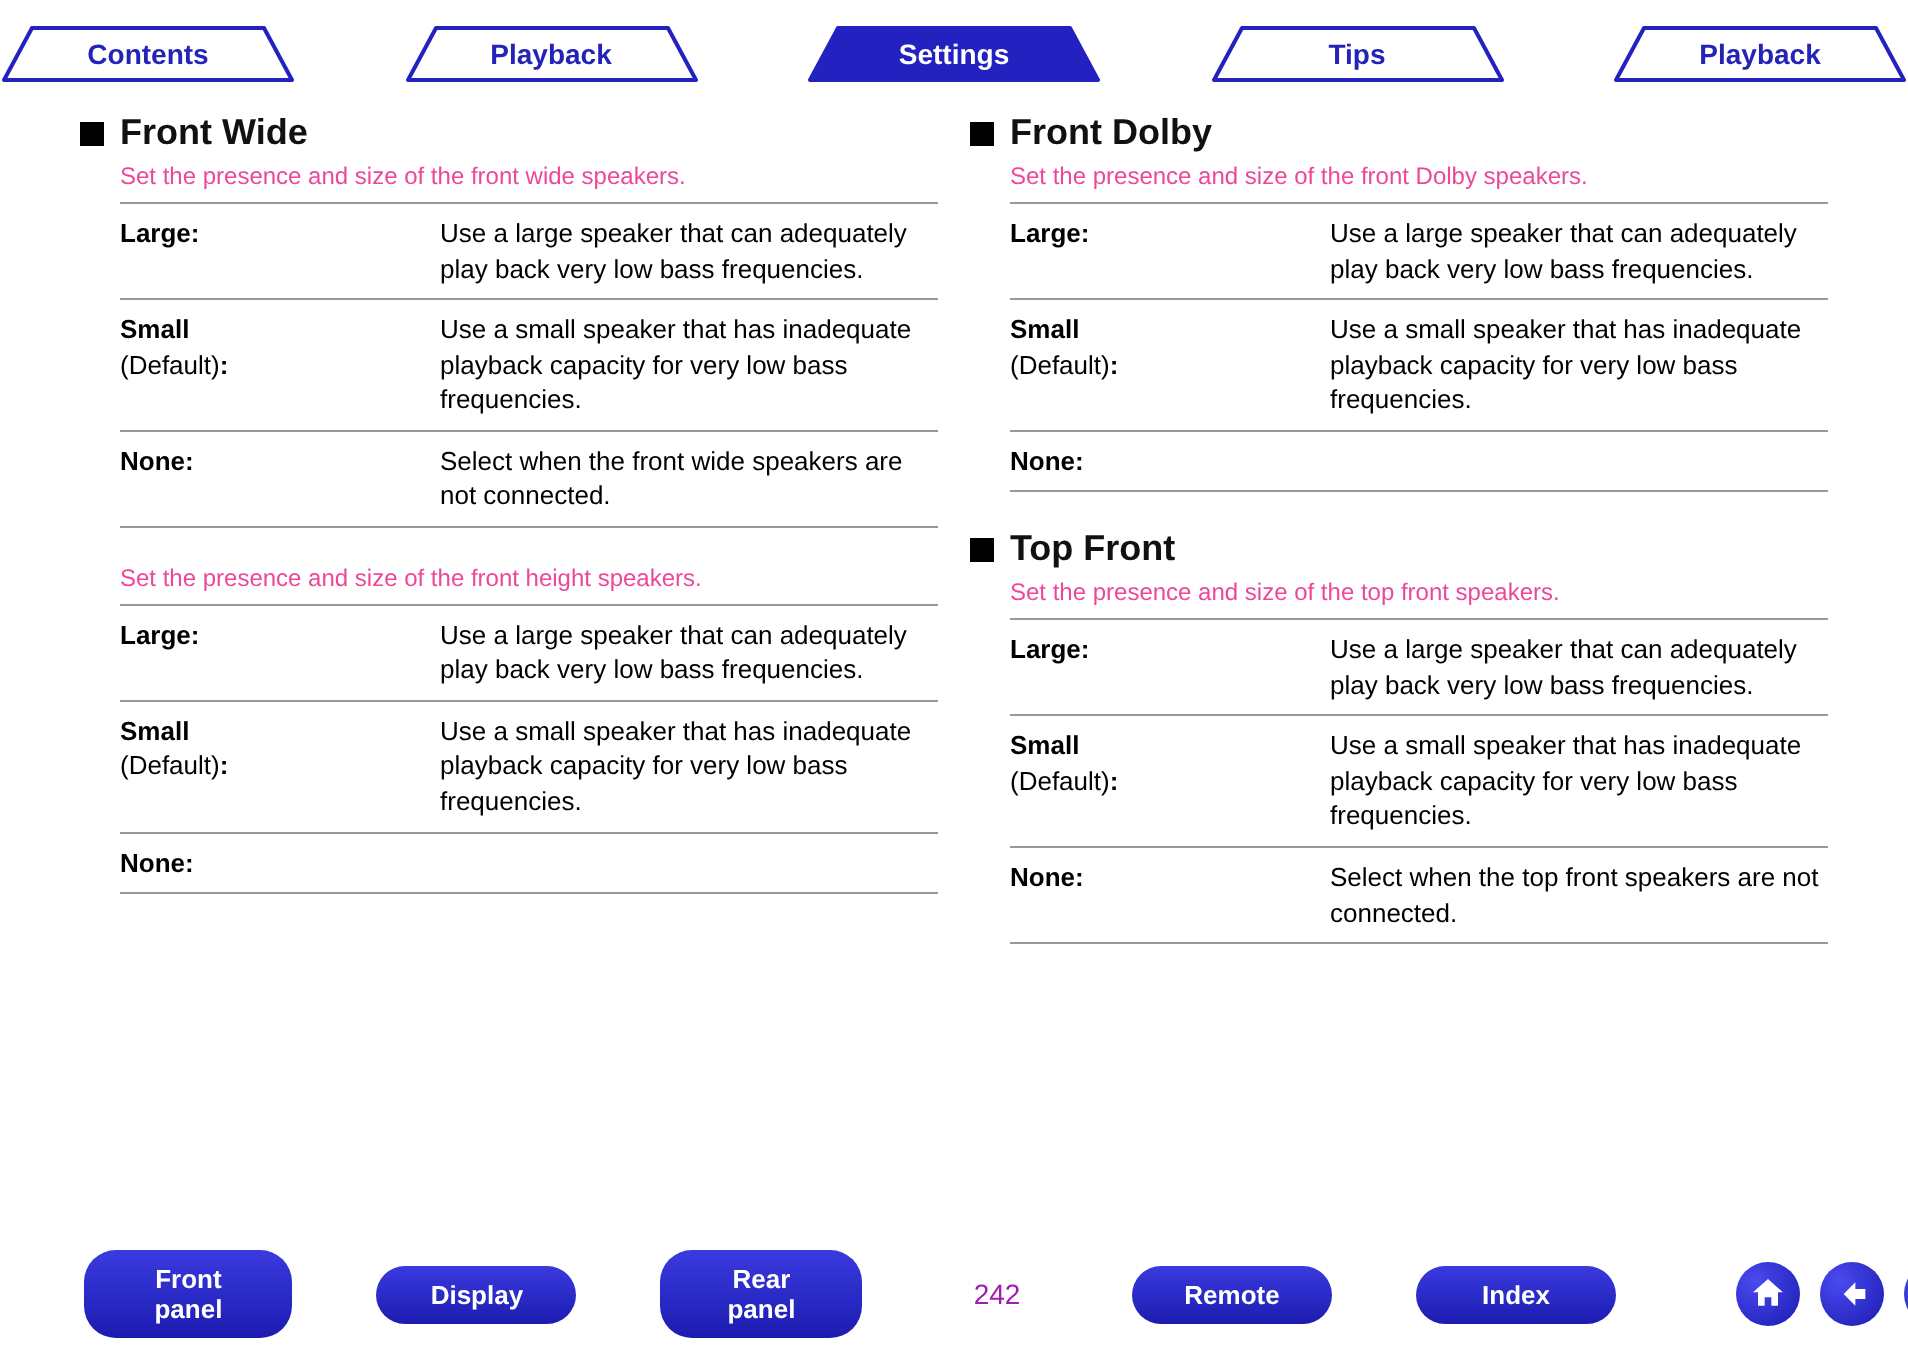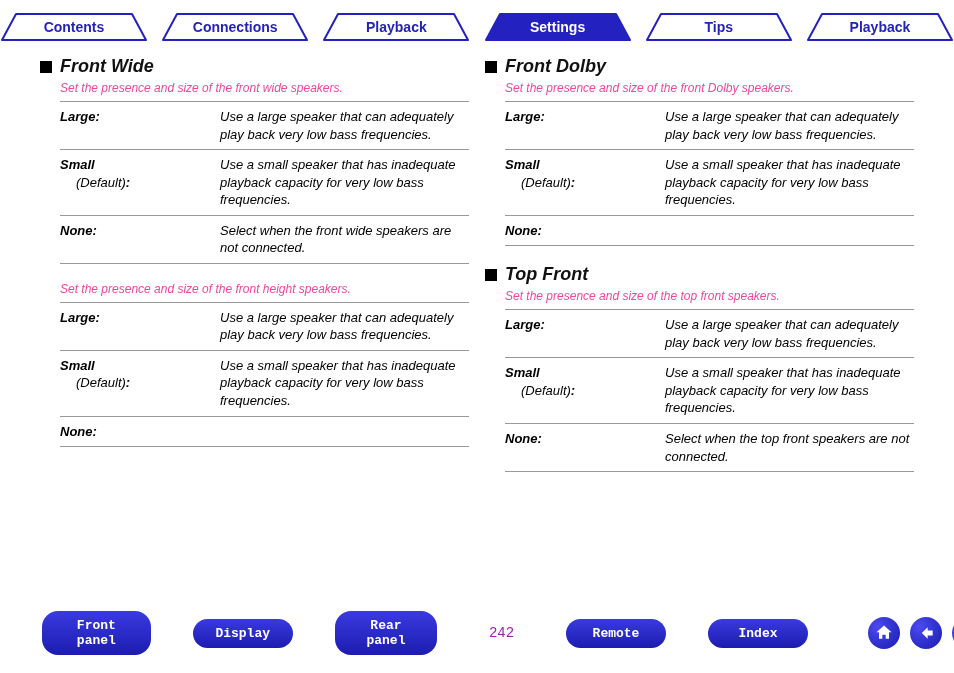--- a/index.html
+++ b/index.html
@@ -33,21 +33,20 @@
   }
   .tab svg { position: absolute; inset: 0; width: 100%; height: 100%; }
   .tab span { position: relative; z-index: 1; }
   .tab.active { color: #fff; }
 
   
   .content {
     display: flex;
     gap: 16px;
     padding: 14px 40px 0 40px;
-    font-style: italic;
   }
   .col { flex: 1; }
   .section { margin-bottom: 18px; }
   .sec-head {
     display: flex;
     align-items: center;
     gap: 8px;
     margin-bottom: 4px;
   }
   .sec-marker {
@@ -73,34 +72,33 @@
     display: flex;
     border-bottom: 1px solid #999;
     padding: 6px 0;
   }
   .opt-label {
     width: 160px;
     padding-right: 8px;
     line-height: 1.35;
   }
   .opt-label .lbl { font-weight: bold; }
-  .opt-label .def { font-weight: normal; margin-left: 16px; }
+  .opt-label .def { font-weight: normal; }
   .opt-value {
     flex: 1;
     line-height: 1.35;
   }
 
   
   .footer {
     position: absolute;
-    left: 0; right: 0; bottom: 18px;
+    left: 0; right: 0; bottom: 4px;
     display: flex;
     align-items: center;
     padding: 0 42px;
-    font-family: Liberation Mono, monospace;
   }
   .footer-left { display: flex; align-items: center; gap: 42px; }
   .pill {
     background: linear-gradient(#3a3ae0, #1c1cb0);
     color: #fff;
     font-weight: bold;
     font-size: 13px;
     padding: 7px 20px;
     border-radius: 16px;
     cursor: pointer;
@@ -134,26 +132,20 @@
     <div class="tab">
       <svg viewBox="0 0 148 30" preserveAspectRatio="none">
         <path d="M2 28 L16 2 L132 2 L146 28 Z" fill="#ffffff" stroke="#2322c0" stroke-width="2" stroke-linejoin="round"></path>
       </svg>
       <span>Contents</span>
     </div>
     <div class="tab">
       <svg viewBox="0 0 148 30" preserveAspectRatio="none">
         <path d="M2 28 L16 2 L132 2 L146 28 Z" fill="#ffffff" stroke="#2322c0" stroke-width="2" stroke-linejoin="round"></path>
       </svg>
-      <span>Connections</span>
-    </div>
-    <div class="tab">
-      <svg viewBox="0 0 148 30" preserveAspectRatio="none">
-        <path d="M2 28 L16 2 L132 2 L146 28 Z" fill="#ffffff" stroke="#2322c0" stroke-width="2" stroke-linejoin="round"></path>
-      </svg>
       <span>Playback</span>
     </div>
     <div class="tab active">
       <svg viewBox="0 0 148 30" preserveAspectRatio="none">
         <path d="M2 28 L16 2 L132 2 L146 28 Z" fill="#2322c0" stroke="#2322c0" stroke-width="2" stroke-linejoin="round"></path>
       </svg>
       <span>Settings</span>
     </div>
     <div class="tab">
       <svg viewBox="0 0 148 30" preserveAspectRatio="none">

